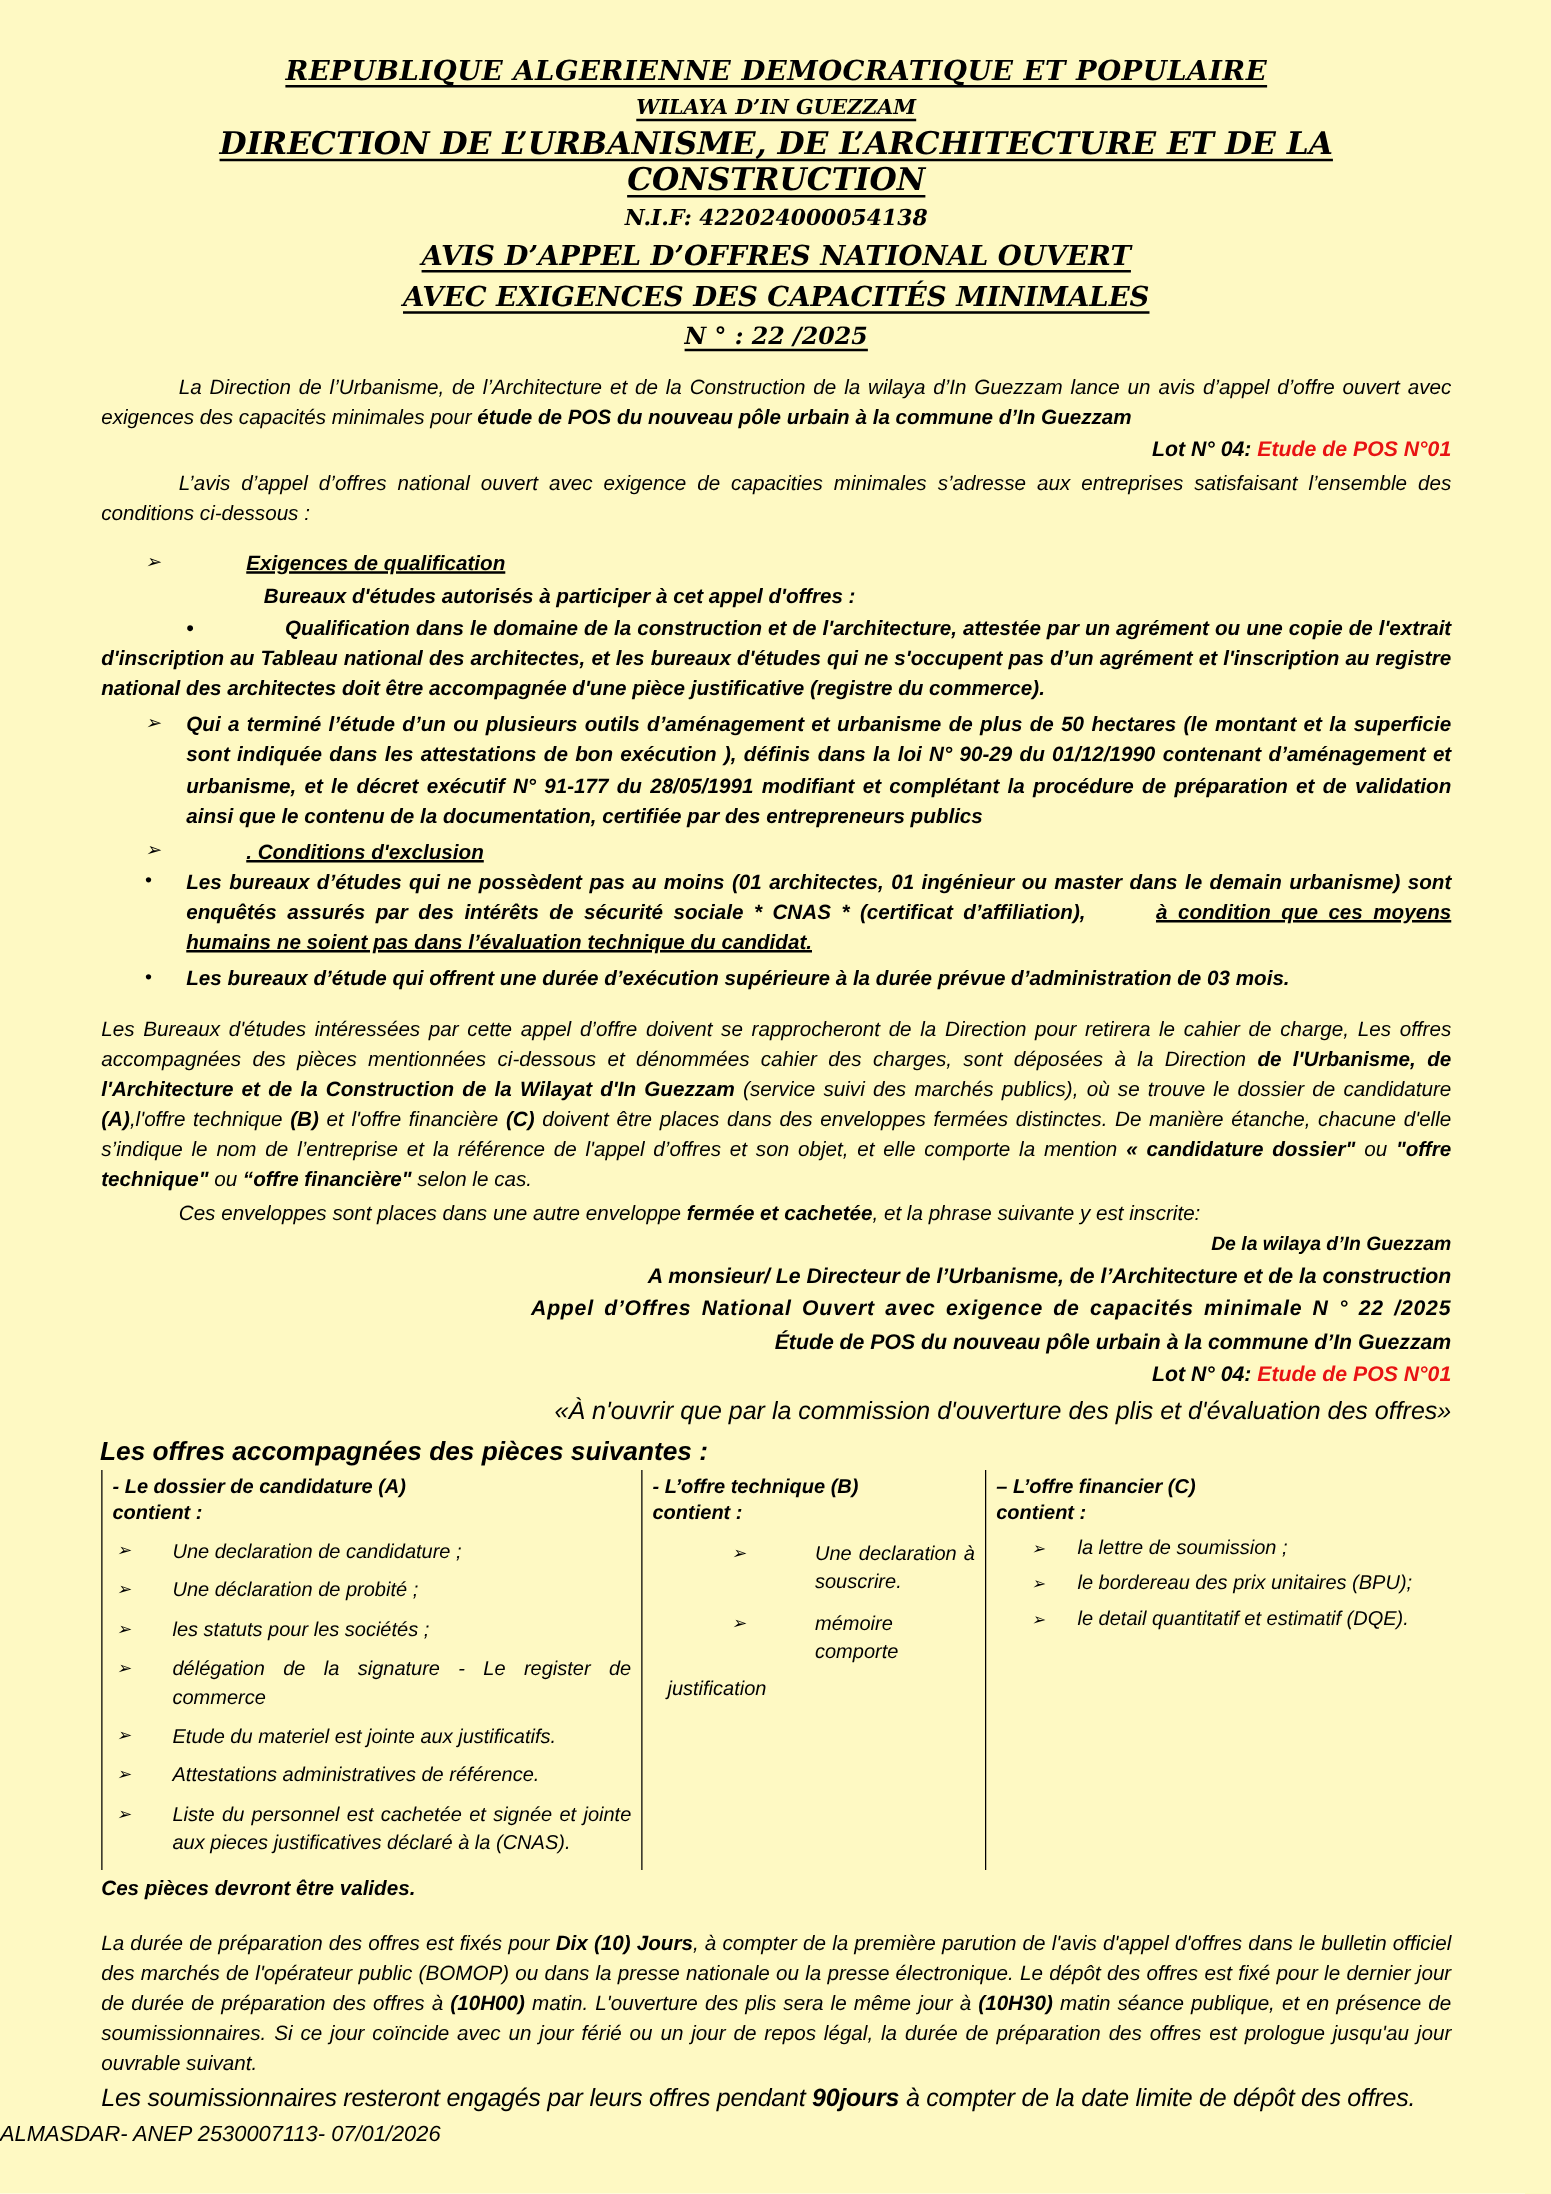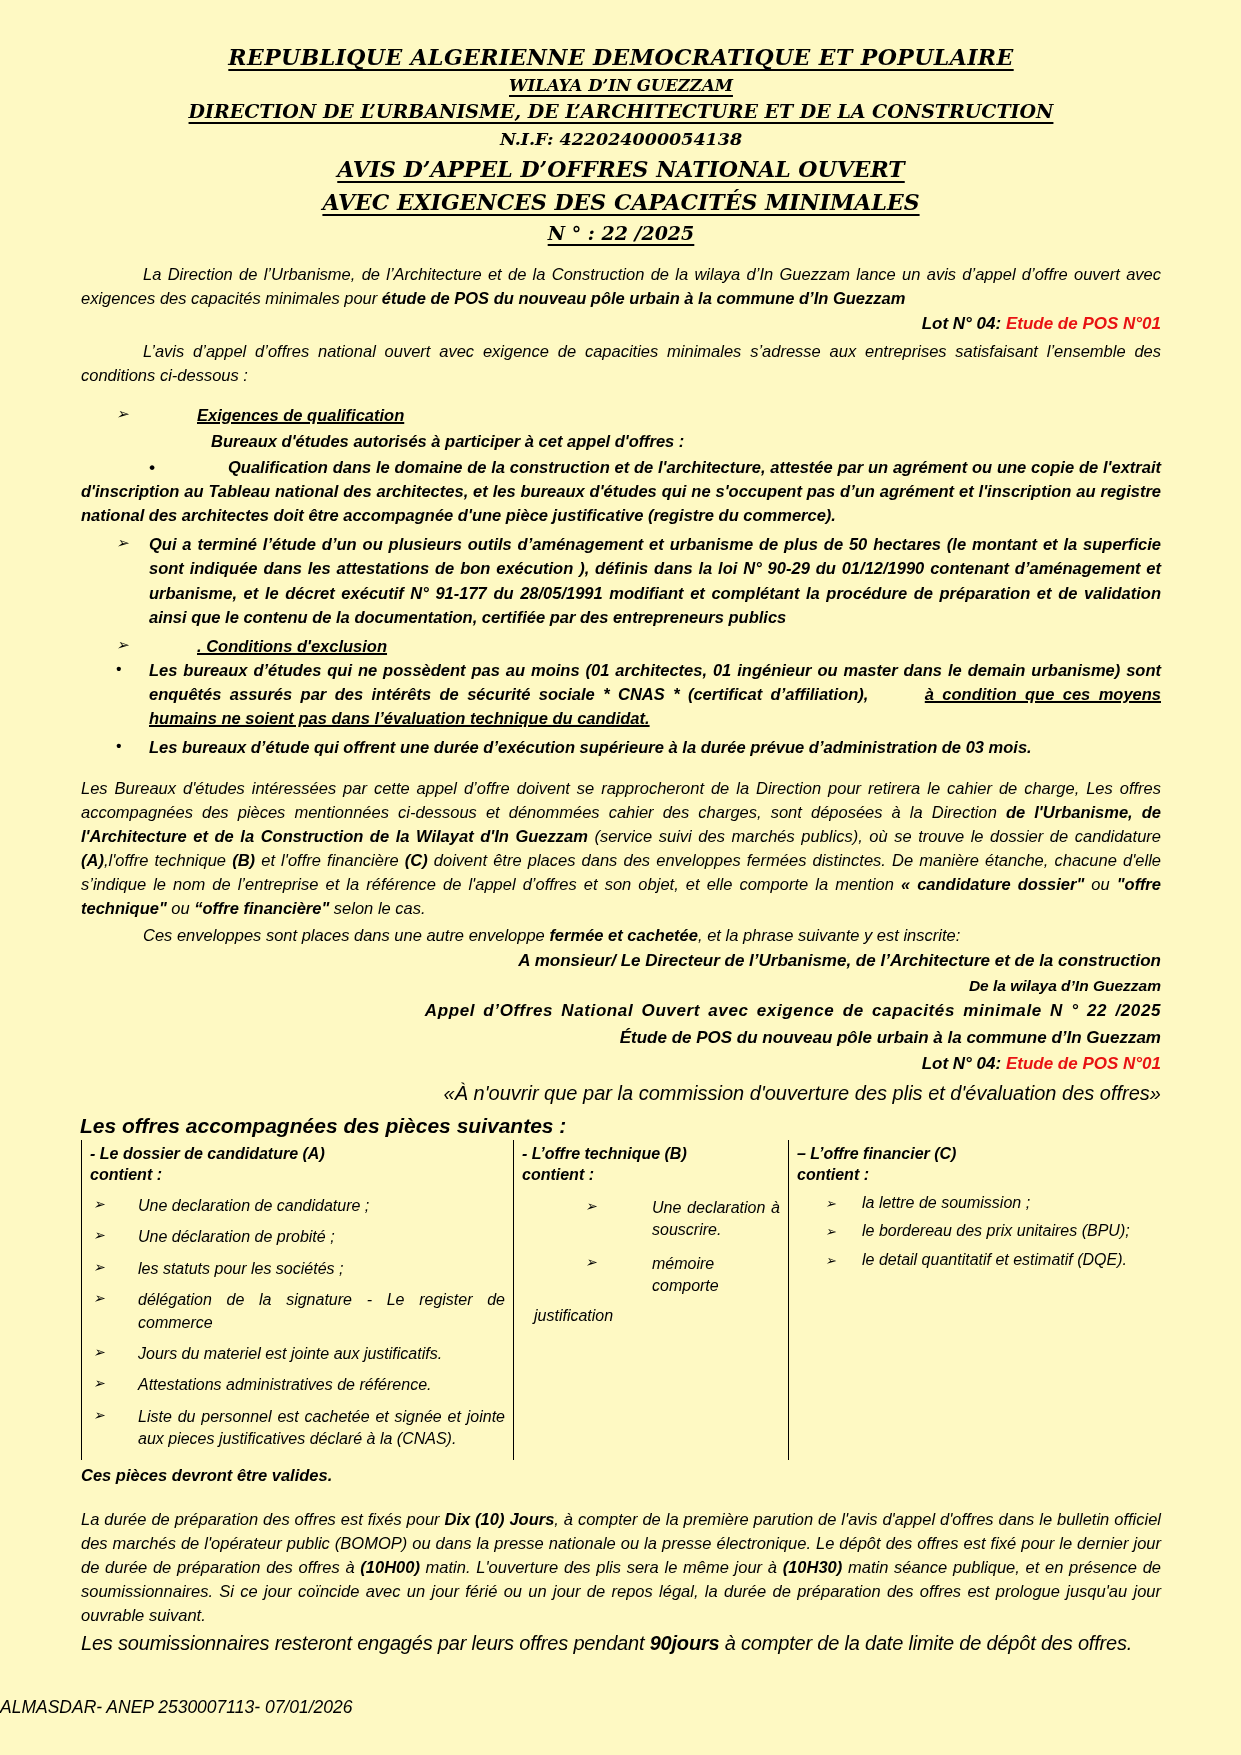--- a/index.html
+++ b/index.html
@@ -5,21 +5,21 @@
   html,body { margin:0; padding:0; background:#ffffff; }
   .page { position:relative; width:1241px; height:1755px; background:#fef9c3; overflow:hidden;
           font-family:"Liberation Sans", sans-serif; font-size:16.5px; color:#000;font-style:italic; }
   .content { padding:44px 80px 0 81px; }
 
   
   .hl { text-align:center; font-family:"DejaVu Serif", serif; font-weight:bold; }
   .u  { text-decoration:underline; text-decoration-thickness:2px; text-underline-offset:4px; }
   .h1 { font-size:22px; letter-spacing:.4px; margin-bottom:6px; }
   .h2 { font-size:16.5px; margin-bottom:5px; }
-  .h3 { font-size:19px; margin-bottom:7px; }
+  .h3 { font-size:25px; margin-bottom:7px; }
   .h4 { font-size:17.5px; margin:2px 0 7px; }
   .h5 { font-size:22px; margin:5px 0 7px; }
   .h7 { font-size:19px; margin:4px 0 0; }
 
   
   .para { margin:0; text-align:justify; line-height:1.46; }
   .ind60 { text-indent:62px; }
   .bold { font-weight:bold; }
   .center { text-align:right; }
   .red { color:var(--red,#e81313); }
@@ -116,22 +116,22 @@
 
     <div class="li mt4">
       <span class="marker bold">•</span>
       <p class="para bold flex1">Les bureaux d’étude qui offrent une durée d’exécution  supérieure à la durée prévue d’administration de 03 mois.</p>
     </div>
 
     <p class="para deposit"><span>Les Bureaux d'études intéressées par cette appel d’offre doivent se rapprocheront de la Direction pour retirera le cahier de charge, Les offres accompagnées des pièces  mentionnées ci-dessous et dénommées cahier des charges, sont  déposées à la Direction </span><b>de l'Urbanisme, de l'Architecture et de la Construction de la Wilayat  d'In  Guezzam </b><span>(service suivi des marchés publics), où se trouve le dossier de candidature </span><b>(A)</b><span>,l'offre technique </span><b>(B)</b><span> et l'offre financière </span><b>(C)</b><span> doivent être places dans des enveloppes fermées distinctes. De manière étanche, chacune d'elle s’indique le nom de l’entreprise et la référence de l'appel d’offres et son objet, et elle comporte la mention </span><b>« candidature dossier"</b><span> ou </span><b>"offre technique"</b><span> ou </span><b>“offre financière"</b><span> selon le cas.</span></p>
 
     <p class="para ind60 envelope-p"><span>Ces enveloppes sont places dans une autre enveloppe </span><b>fermée et cachetée</b><span>, et la phrase suivante y est inscrite:</span></p>
 
+    <div class="center bold c15">De la wilaya d’In Guezzam</div>
     <div class="center bold c17">A monsieur/ Le Directeur de l’Urbanisme, de l’Architecture et de la construction</div>
-    <div class="center bold c15">De la wilaya d’In Guezzam</div>
     <div class="center bold c17 comic">Appel d’Offres National Ouvert avec exigence de capacités minimale N ° 22 /2025</div>
     <div class="center bold c17">Étude de  POS du nouveau pôle urbain à la commune d’In Guezzam</div>
     <div class="center bold c17"><span>Lot N° 04: </span><span class="red">Etude de POS N°01</span></div>
     <div class="center c16">«À n'ouvrir que par la commission d'ouverture des plis et d'évaluation des offres»</div>
 
     <div class="pieces-heading">Les offres accompagnées des pièces suivantes :</div>
 
     <div class="cols">
 
       <div class="col colA">
@@ -148,21 +148,21 @@
         <div class="crow">
             <span class="camarker">➢</span>
             <span class="ctext">les statuts pour les sociétés ;</span>
           </div>
         <div class="crow">
             <span class="camarker">➢</span>
             <span class="ctext">délégation de la signature - Le register de commerce</span>
           </div>
         <div class="crow">
             <span class="camarker">➢</span>
-            <span class="ctext">Jours du materiel est jointe aux justificatifs.</span>
+            <span class="ctext">Etude du materiel est jointe aux justificatifs.</span>
           </div>
         <div class="crow">
             <span class="camarker">➢</span>
             <span class="ctext">Attestations administratives de référence.</span>
           </div>
         <div class="crow">
             <span class="camarker">➢</span>
             <span class="ctext">Liste du personnel est cachetée et signée et jointe aux pieces justificatives déclaré à la (CNAS).</span>
           </div>
       </div>

